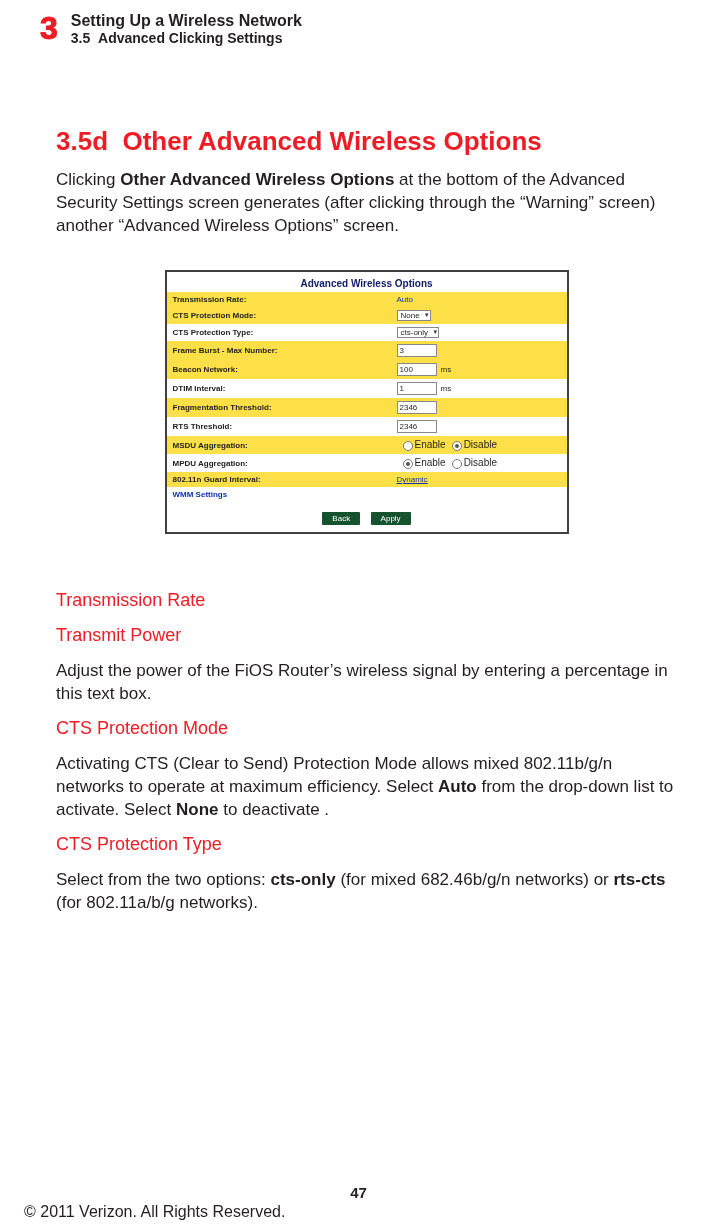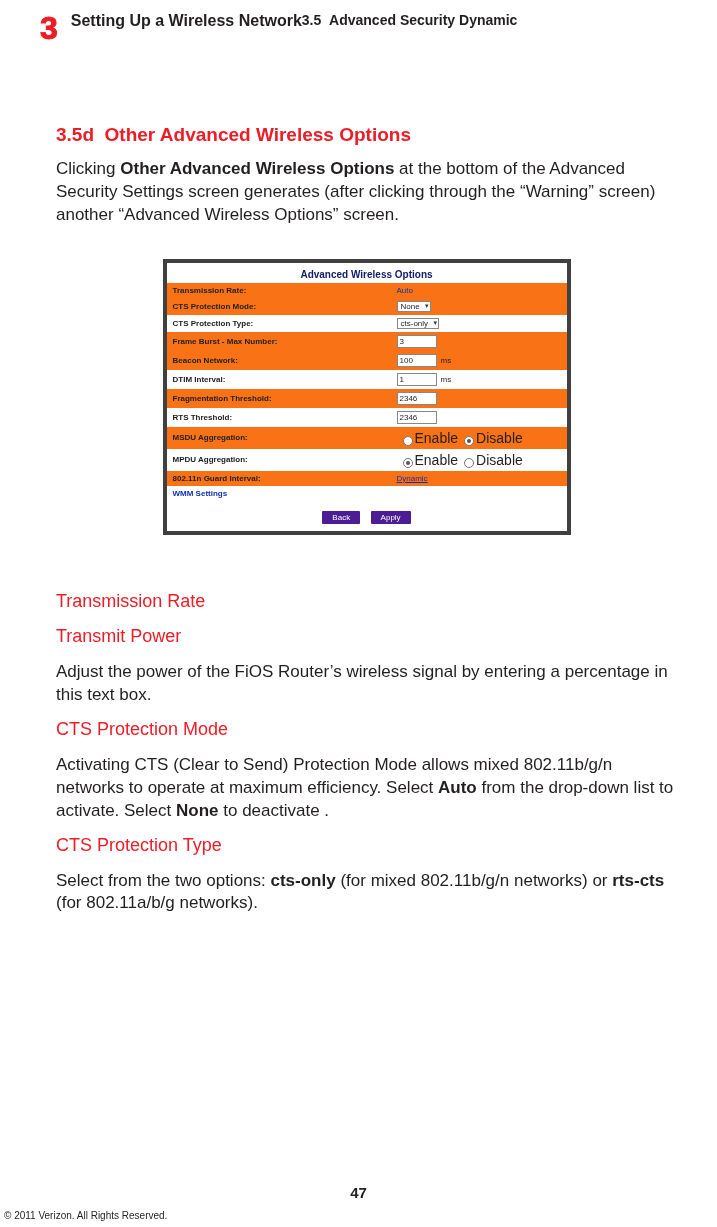--- a/index.html
+++ b/index.html
@@ -28,54 +28,54 @@
     font-size: 32px;
     font-weight: 900;
     line-height: 1;
     color: #ee1c25;
     -webkit-text-stroke: 1px #ee1c25;
     letter-spacing: -1px;
     font-family: Arial Black, Arial, sans-serif;
   }
   .hdr-text {
     display: flex;
-    flex-direction: row;
+    flex-direction: column;
     line-height: 1.15;
     padding-top:0px;
   }
   .chapter-title {
     font-weight: 900;
     font-size: 16px;
     letter-spacing: 0px;
   }
   .section-line {
     font-weight: 900;
     font-size: 14px;
   }
   
   .content {
     padding: 32px 16px 0 32px;
   }
   .h-red {
     color: #ee1c25;
     font-weight: 700;
-    font-size: 19px;
+    font-size: 26px;
     margin: 48px 0 12px 0;
   }
   .intro {
     font-size: 17px;
     line-height: 1.35;
     margin: 0 0 6px 0;
   }
   .intro b { font-weight: 700; }
   
   .shot-wrap {
     width: 400px;
     margin: 32px auto 8px auto;
-    border: 4px solid #404040;
+    border: 2px solid #404040;
     background: #ffffff;
     font-family: Arial, sans-serif;
   }
   .shot-title {
     text-align: center;
     font-weight: 700;
     font-size: 10px;
     color: #12206a;
     padding: 6px 0 3px 0;
   }
@@ -86,21 +86,21 @@
   }
   table.opts tr td {
     padding: 3px 6px;
     vertical-align: middle;
   }
   table.opts tr td:first-child {
     font-weight: 700;
     color: #222;
     width: 56%;
   }
-  table.opts tr.odd td { background: #f97316; }
+  table.opts tr.odd td { background: #fde047; }
   table.opts tr.even td { background: #ffffff; }
   table.opts tr.link td a {
     color: #1030b0;
     font-weight: 700;
     text-decoration: none;
     font-size:8px;
   }
   .sel {
     font-size: 8px;
     border: 1px solid #888;
@@ -117,39 +117,39 @@
     font-size: 8px;
     border: 1px solid #888;
     background: #fff;
     width: 36px;
     height: 11px;
     display: inline-block;
     padding-left:2px;
     line-height:11px;
   }
   .unit { font-size: 8px; padding-left:4px; }
-  .radiogrp span { font-size: 14px; }
+  .radiogrp span { font-size: 10px; }
   .radio {
     width: 8px; height: 8px; border-radius: 50%;
     border: 1px solid #777; display: inline-block;
     vertical-align: middle; margin: 0 2px 0 6px;
     background:#fff;
   }
   .radio.sel-on::after{
     content:""; display:block; width:4px;height:4px;border-radius:50%;
     background:#555; margin:2px;
   }
   .btnrow {
     text-align: center;
     background: #ffffff;
     padding: 5px 0 7px 0;
   }
   .btn {
     display: inline-block;
-    background: #4c1d95;
+    background: #14532d;
     color: #fff;
     font-size: 8px;
     padding: 2px 10px;
     margin: 0 3px;
     border-radius: 1px;
   }
   
   .sub-red {
     color: #ee1c25;
     font-weight: 400;
@@ -169,36 +169,36 @@
     bottom: 26px;
     left: 0;
     width: 100%;
     text-align: center;
     font-weight: 700;
     font-size: 15px;
   }
   .copyright {
     position: absolute;
     bottom: 6px;
-    left: 4px;
-    font-size: 10px;
+    left: 24px;
+    font-size: 16px;
     color: #231f20;
   }
 </style>
 </head>
 <body>
 
 <div class="page">
 
   <div class="hdr">
     <div class="chapter-number">3</div>
     <div class="hdr-text">
       <div class="chapter-title">Setting Up a Wireless Network</div>
       <div class="section-line">
-        <span>3.5</span>&nbsp;&nbsp;<span>Advanced Security Dynamic</span>
+        <span>3.5</span>&nbsp;&nbsp;<span>Advanced Clicking Settings</span>
       </div>
     </div>
   </div>
 
   <div class="content">
 
     <div class="h-red">
       <span>3.5d</span>&nbsp;&nbsp;<span>Other Advanced Wireless Options</span>
     </div>
 
@@ -270,21 +270,21 @@
     <div class="sub-red tight">Transmit Power</div>
     <p class="body-p">Adjust the power of the FiOS Router’s wireless signal by entering a percentage in this text box.</p>
 
     <div class="sub-red tight">CTS Protection Mode</div>
     <p class="body-p">
       <span>Activating CTS (Clear to Send) Protection Mode allows mixed 802.11b/g/n networks to operate at maximum efficiency. Select </span><b>Auto</b><span> from the drop-down list to activate. Select </span><b>None</b><span> to deactivate .</span>
     </p>
 
     <div class="sub-red tight">CTS Protection Type</div>
     <p class="body-p">
-      <span>Select from the two options: </span><b>cts-only</b><span> (for mixed 802.11b/g/n networks) or </span><b>rts-cts</b><span> (for 802.11a/b/g networks).</span>
+      <span>Select from the two options: </span><b>cts-only</b><span> (for mixed 682.46b/g/n networks) or </span><b>rts-cts</b><span> (for 802.11a/b/g networks).</span>
     </p>
 
   </div>
 
   <div class="page-number">47</div>
   <div class="copyright">© 2011 Verizon. All Rights Reserved.</div>
 
 </div>
 
 </body></html>

